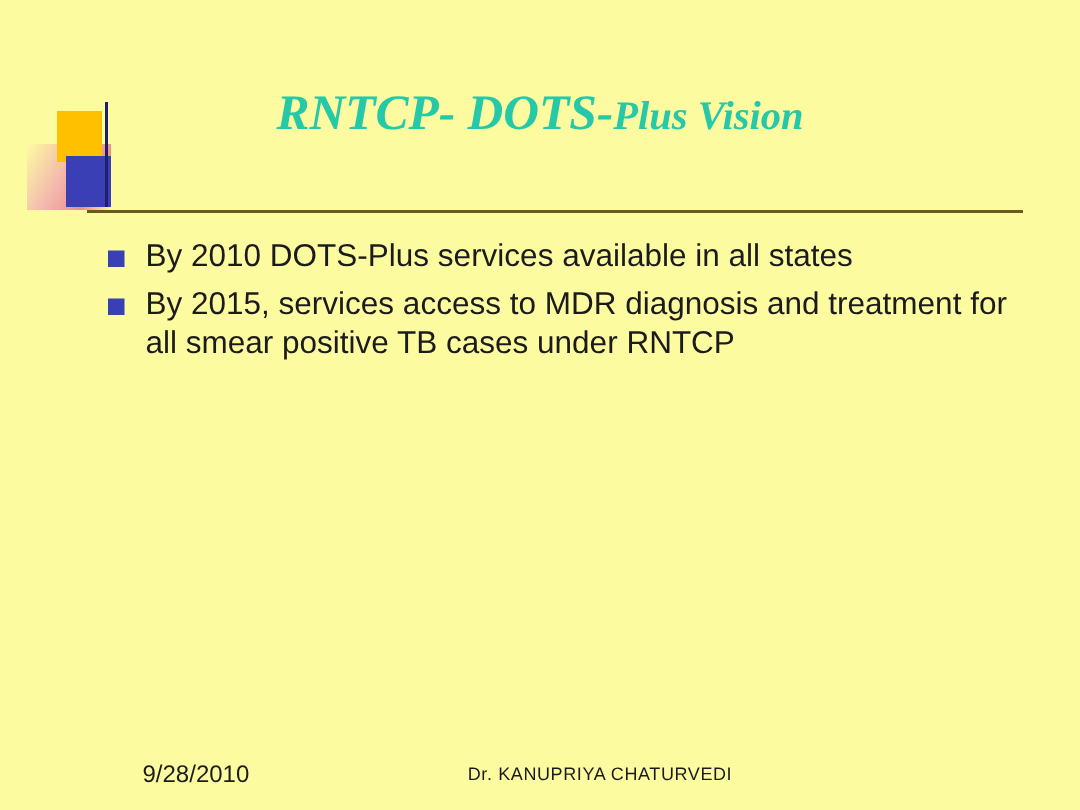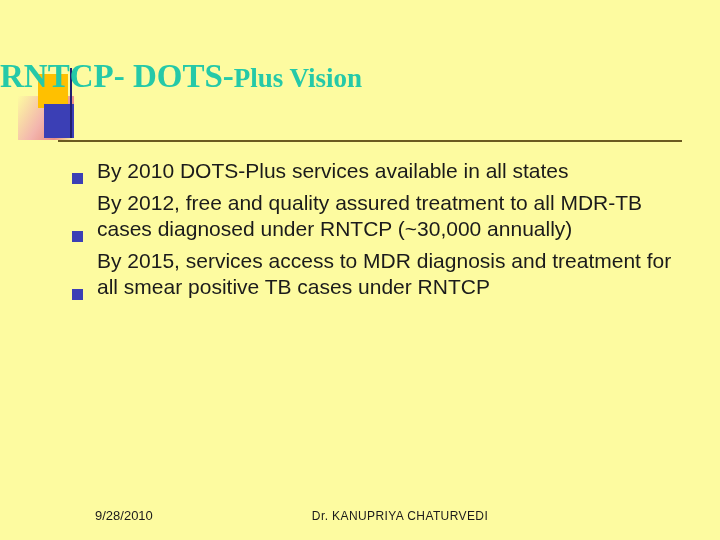--- a/index.html
+++ b/index.html
@@ -61,27 +61,28 @@
     height: 70px;
     background: #1f1f6e;
   }
 
   
   .title {
     position: absolute;
     left: 0;
     top: 58px;
     width: 720px;
-    text-align: left;
+    text-align: center;
     font-family: "Liberation Serif", serif;
     font-weight: bold;
     font-size: 33px;
     color: #25c9a8;
     letter-spacing: 0px;
     white-space: nowrap;
+    font-style: italic;
   }
   .title .small-caps {
     font-size: 27px;
   }
 
   
   .title-rule {
     position: absolute;
     left: 58px;
     top: 140px;
@@ -92,21 +93,21 @@
 
   
   .bullets {
     position: absolute;
     left: 72px;
     top: 158px;
     width: 600px;
   }
   .bullet-row {
     display: flex;
-    align-items: flex-end;
+    align-items: flex-start;
     margin-bottom: 6px;
   }
   .bullet-mark {
     flex: 0 0 auto;
     width: 11px;
     height: 11px;
     background: #3b3fb5;
     margin-top: 9px;
     margin-right: 14px;
   }
@@ -116,21 +117,21 @@
     line-height: 26px;
     color: #1b1b1b;
     font-family: "Liberation Sans", sans-serif;
   }
 
   
   .footer-date {
     position: absolute;
     left: 95px;
     top: 508px;
-    font-size: 13px;
+    font-size: 16px;
     color: #1b1b1b;
   }
   .footer-author {
     position: absolute;
     left: 0;
     top: 509px;
     width: 720px;
     text-align: center;
     font-size: 12px;
     letter-spacing: 0.4px;
@@ -157,24 +158,20 @@
   <div class="title-rule"></div>
 
   <div class="bullets">
 
     <div class="bullet-row">
       <div class="bullet-mark"></div>
       <div class="bullet-text">By 2010 DOTS-Plus services available in all states</div>
     </div>
 
 
-    <div class="bullet-row">
-      <div class="bullet-mark"></div>
-      <div class="bullet-text">By 2012, free and quality assured treatment to all MDR-TB cases diagnosed under RNTCP (~30,000 annually)</div>
-    </div>
 
     <div class="bullet-row">
       <div class="bullet-mark"></div>
       <div class="bullet-text">By 2015, services access to MDR diagnosis and treatment for all smear positive TB cases under RNTCP</div>
     </div>
 
   </div>
 
   <div class="footer-date">9/28/2010</div>
   <div class="footer-author">Dr. KANUPRIYA CHATURVEDI</div>

